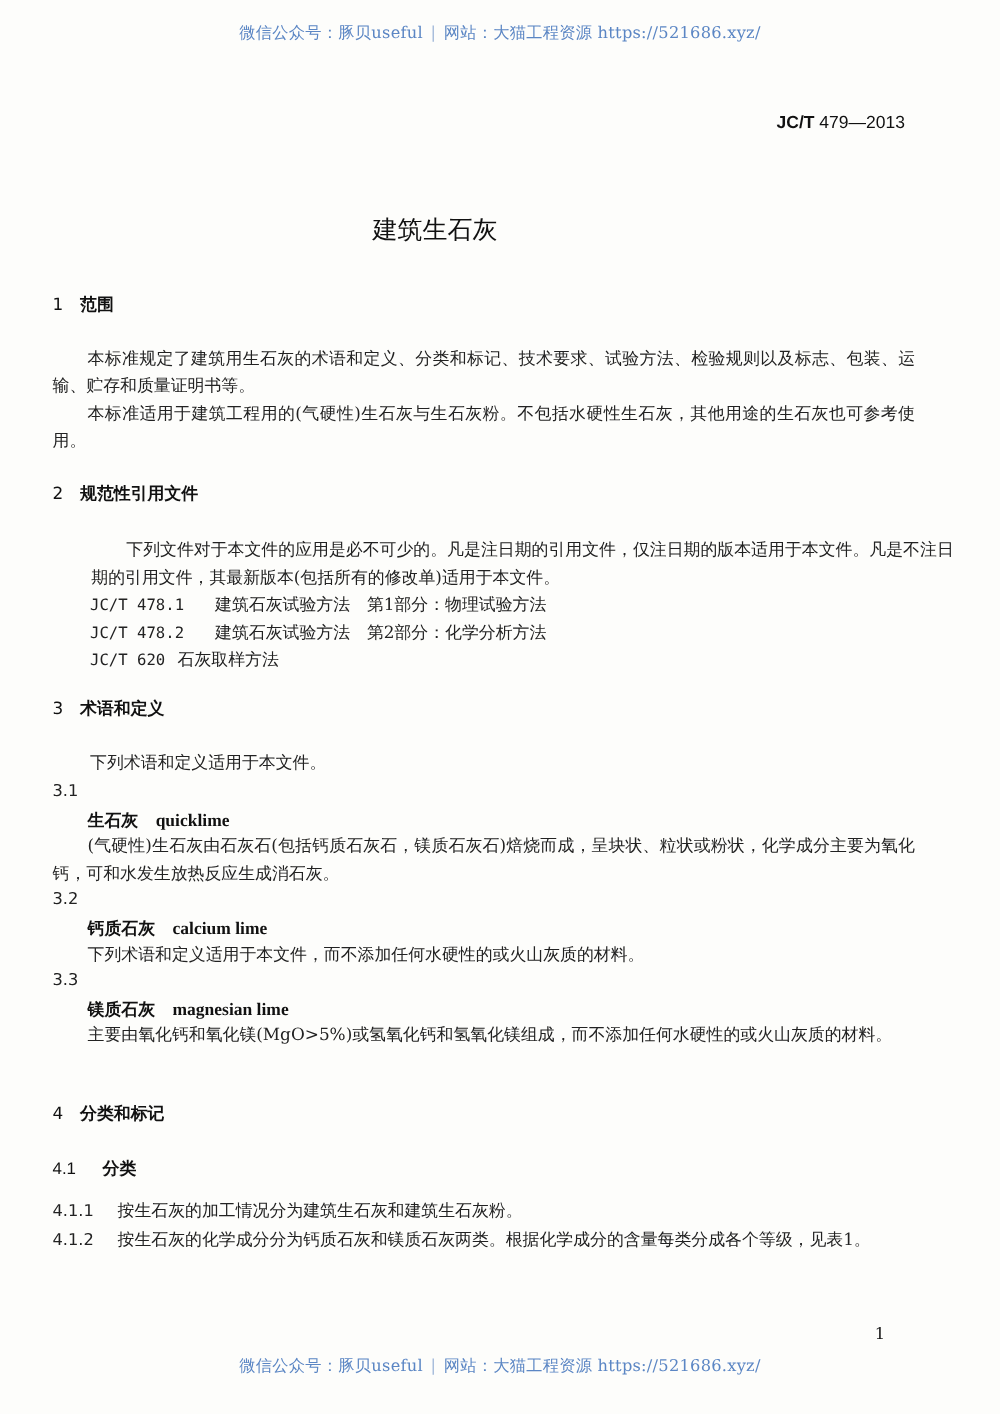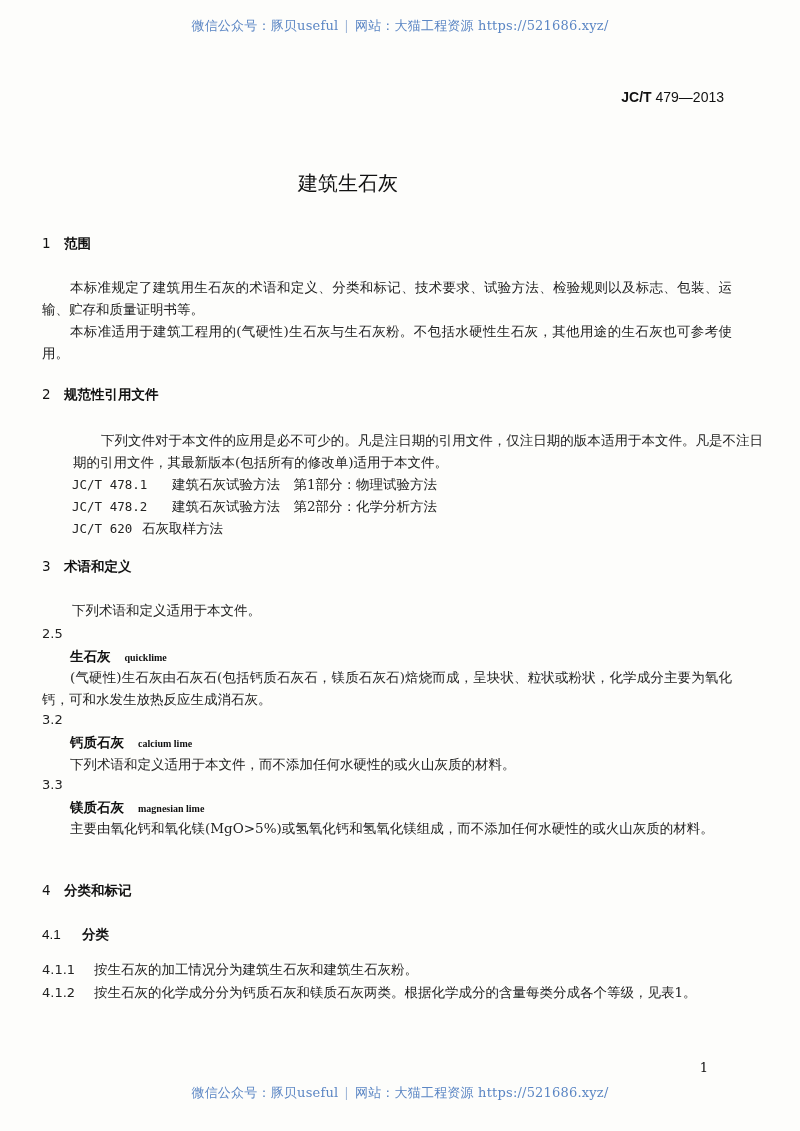--- a/index.html
+++ b/index.html
@@ -44,21 +44,21 @@
   .line {
     position: absolute; font-size: 13.5px; line-height: 22px; color: #222; white-space: nowrap;
   }
   .ref .code { display: inline-block; width: 100px; font-family: "DejaVu Sans Mono", monospace; font-size: 12.5px; }
   .ref .code.short { width: 70px; }
   .clause-num { position: absolute; left: 42px; font-family: "DejaVu Sans", sans-serif; font-size: 13px; color: #222; }
   .term {
     position: absolute; left: 70px; font-size: 13.5px; color: #111;
   }
   .term .zh { font-family: "DejaVu Sans", sans-serif; font-weight: bold; margin-right: 14px; }
-  .term .en { font-family: "Liberation Serif", serif; font-weight: bold; font-size: 10px; text-align: right; }
+  .term .en { font-family: "Liberation Serif", serif; font-weight: bold; font-size: 14px; text-align: right; }
   .item {
     position: absolute; left: 42px; width: 690px; font-size: 13.5px; line-height: 22px; color: #222;
   }
   .item .num { display: inline-block; width: 52px; font-family: "DejaVu Sans", sans-serif; font-size: 13px; }
   .page-num {
     position: absolute; right: 92px; top: 1060px; font-size: 13px; color: #111;
   }
 </style>
 </head>
 <body>
@@ -92,21 +92,21 @@
 </div>
 <div class="line ref" style="left:72px; top:517px;">
   <span class="code short">JC/T 620</span><span>石灰取样方法</span>
 </div>
 
 <div class="sec-head" style="top:558px;">
   <span class="num">3</span><span>术语和定义</span>
 </div>
 <div class="line" style="left:72px; top:599px;">下列术语和定义适用于本文件。</div>
 
-<div class="clause-num" style="top:626px;">2.5</div>
+<div class="clause-num" style="top:626px;">3.1</div>
 <div class="term" style="top:648px;">
   <span class="zh">生石灰</span><span class="en">quicklime</span>
 </div>
 <div class="para" style="top:666px;">(气硬性)生石灰由石灰石(包括钙质石灰石，镁质石灰石)焙烧而成，呈块状、粒状或粉状，化学成分主要为氧化钙，可和水发生放热反应生成消石灰。</div>
 
 <div class="clause-num" style="top:712px;">3.2</div>
 <div class="term" style="top:734px;">
   <span class="zh">钙质石灰</span><span class="en">calcium lime</span>
 </div>
 <div class="para" style="top:753px;">下列术语和定义适用于本文件，而不添加任何水硬性的或火山灰质的材料。</div>

